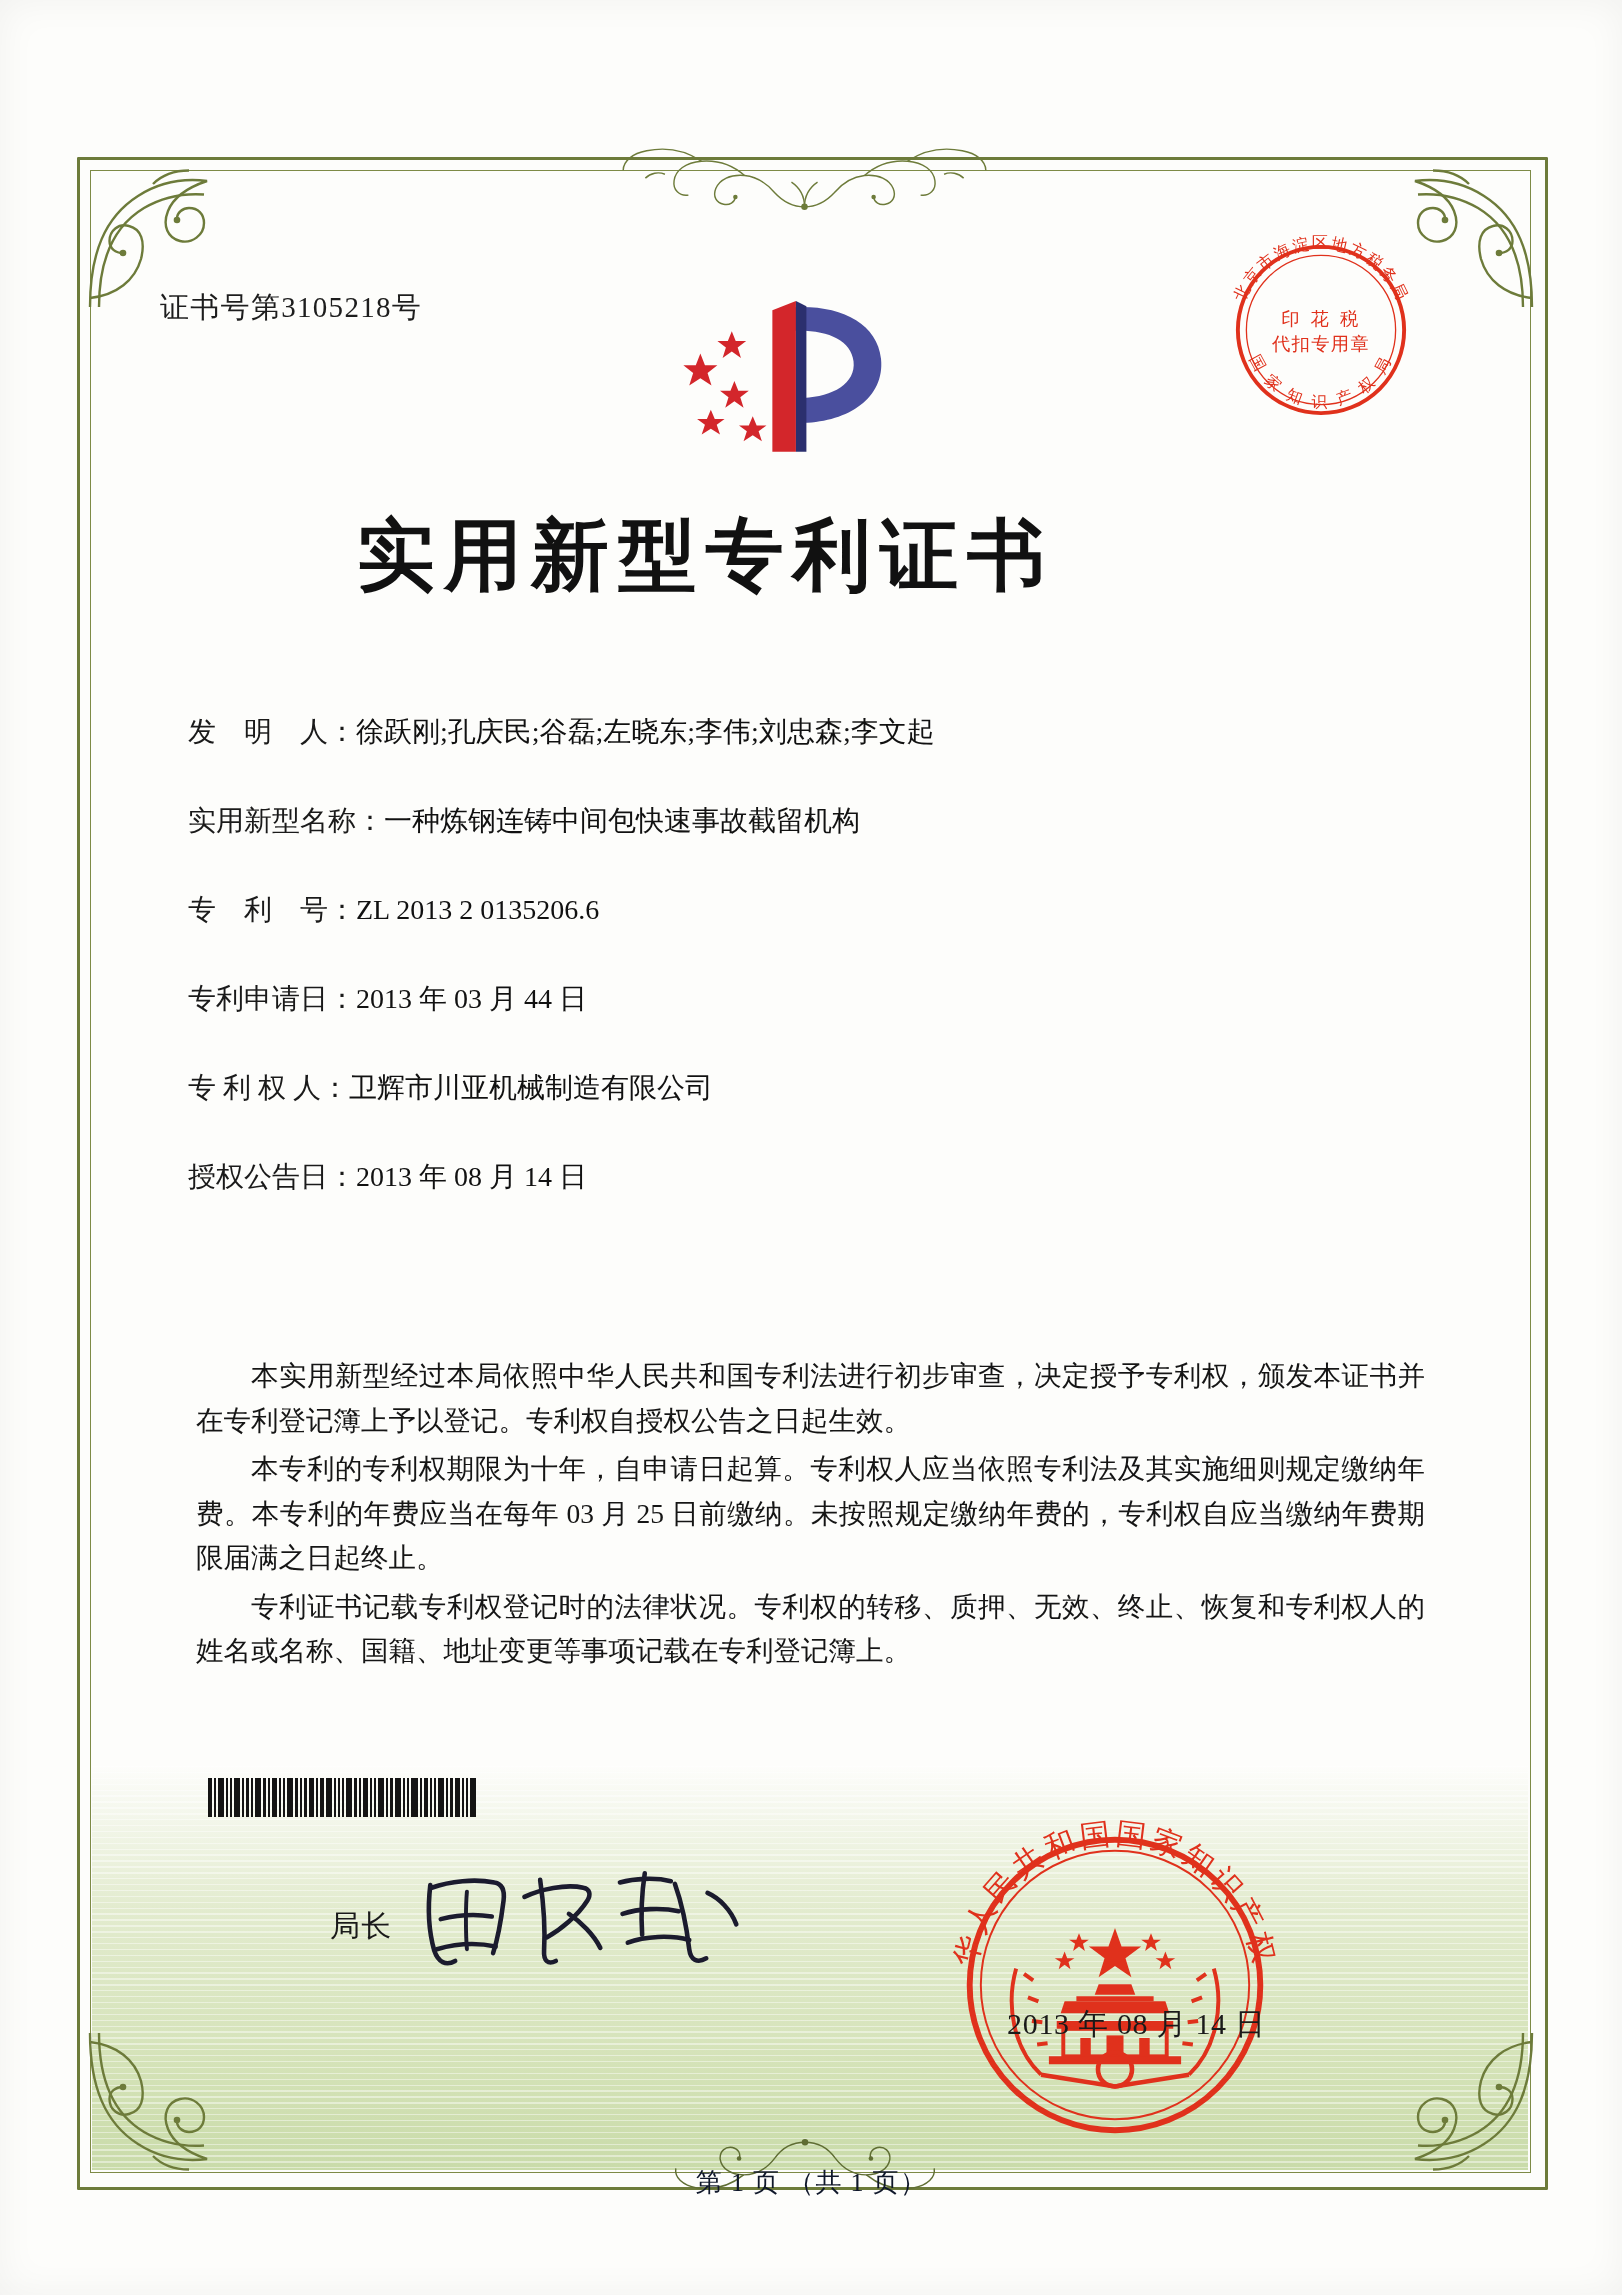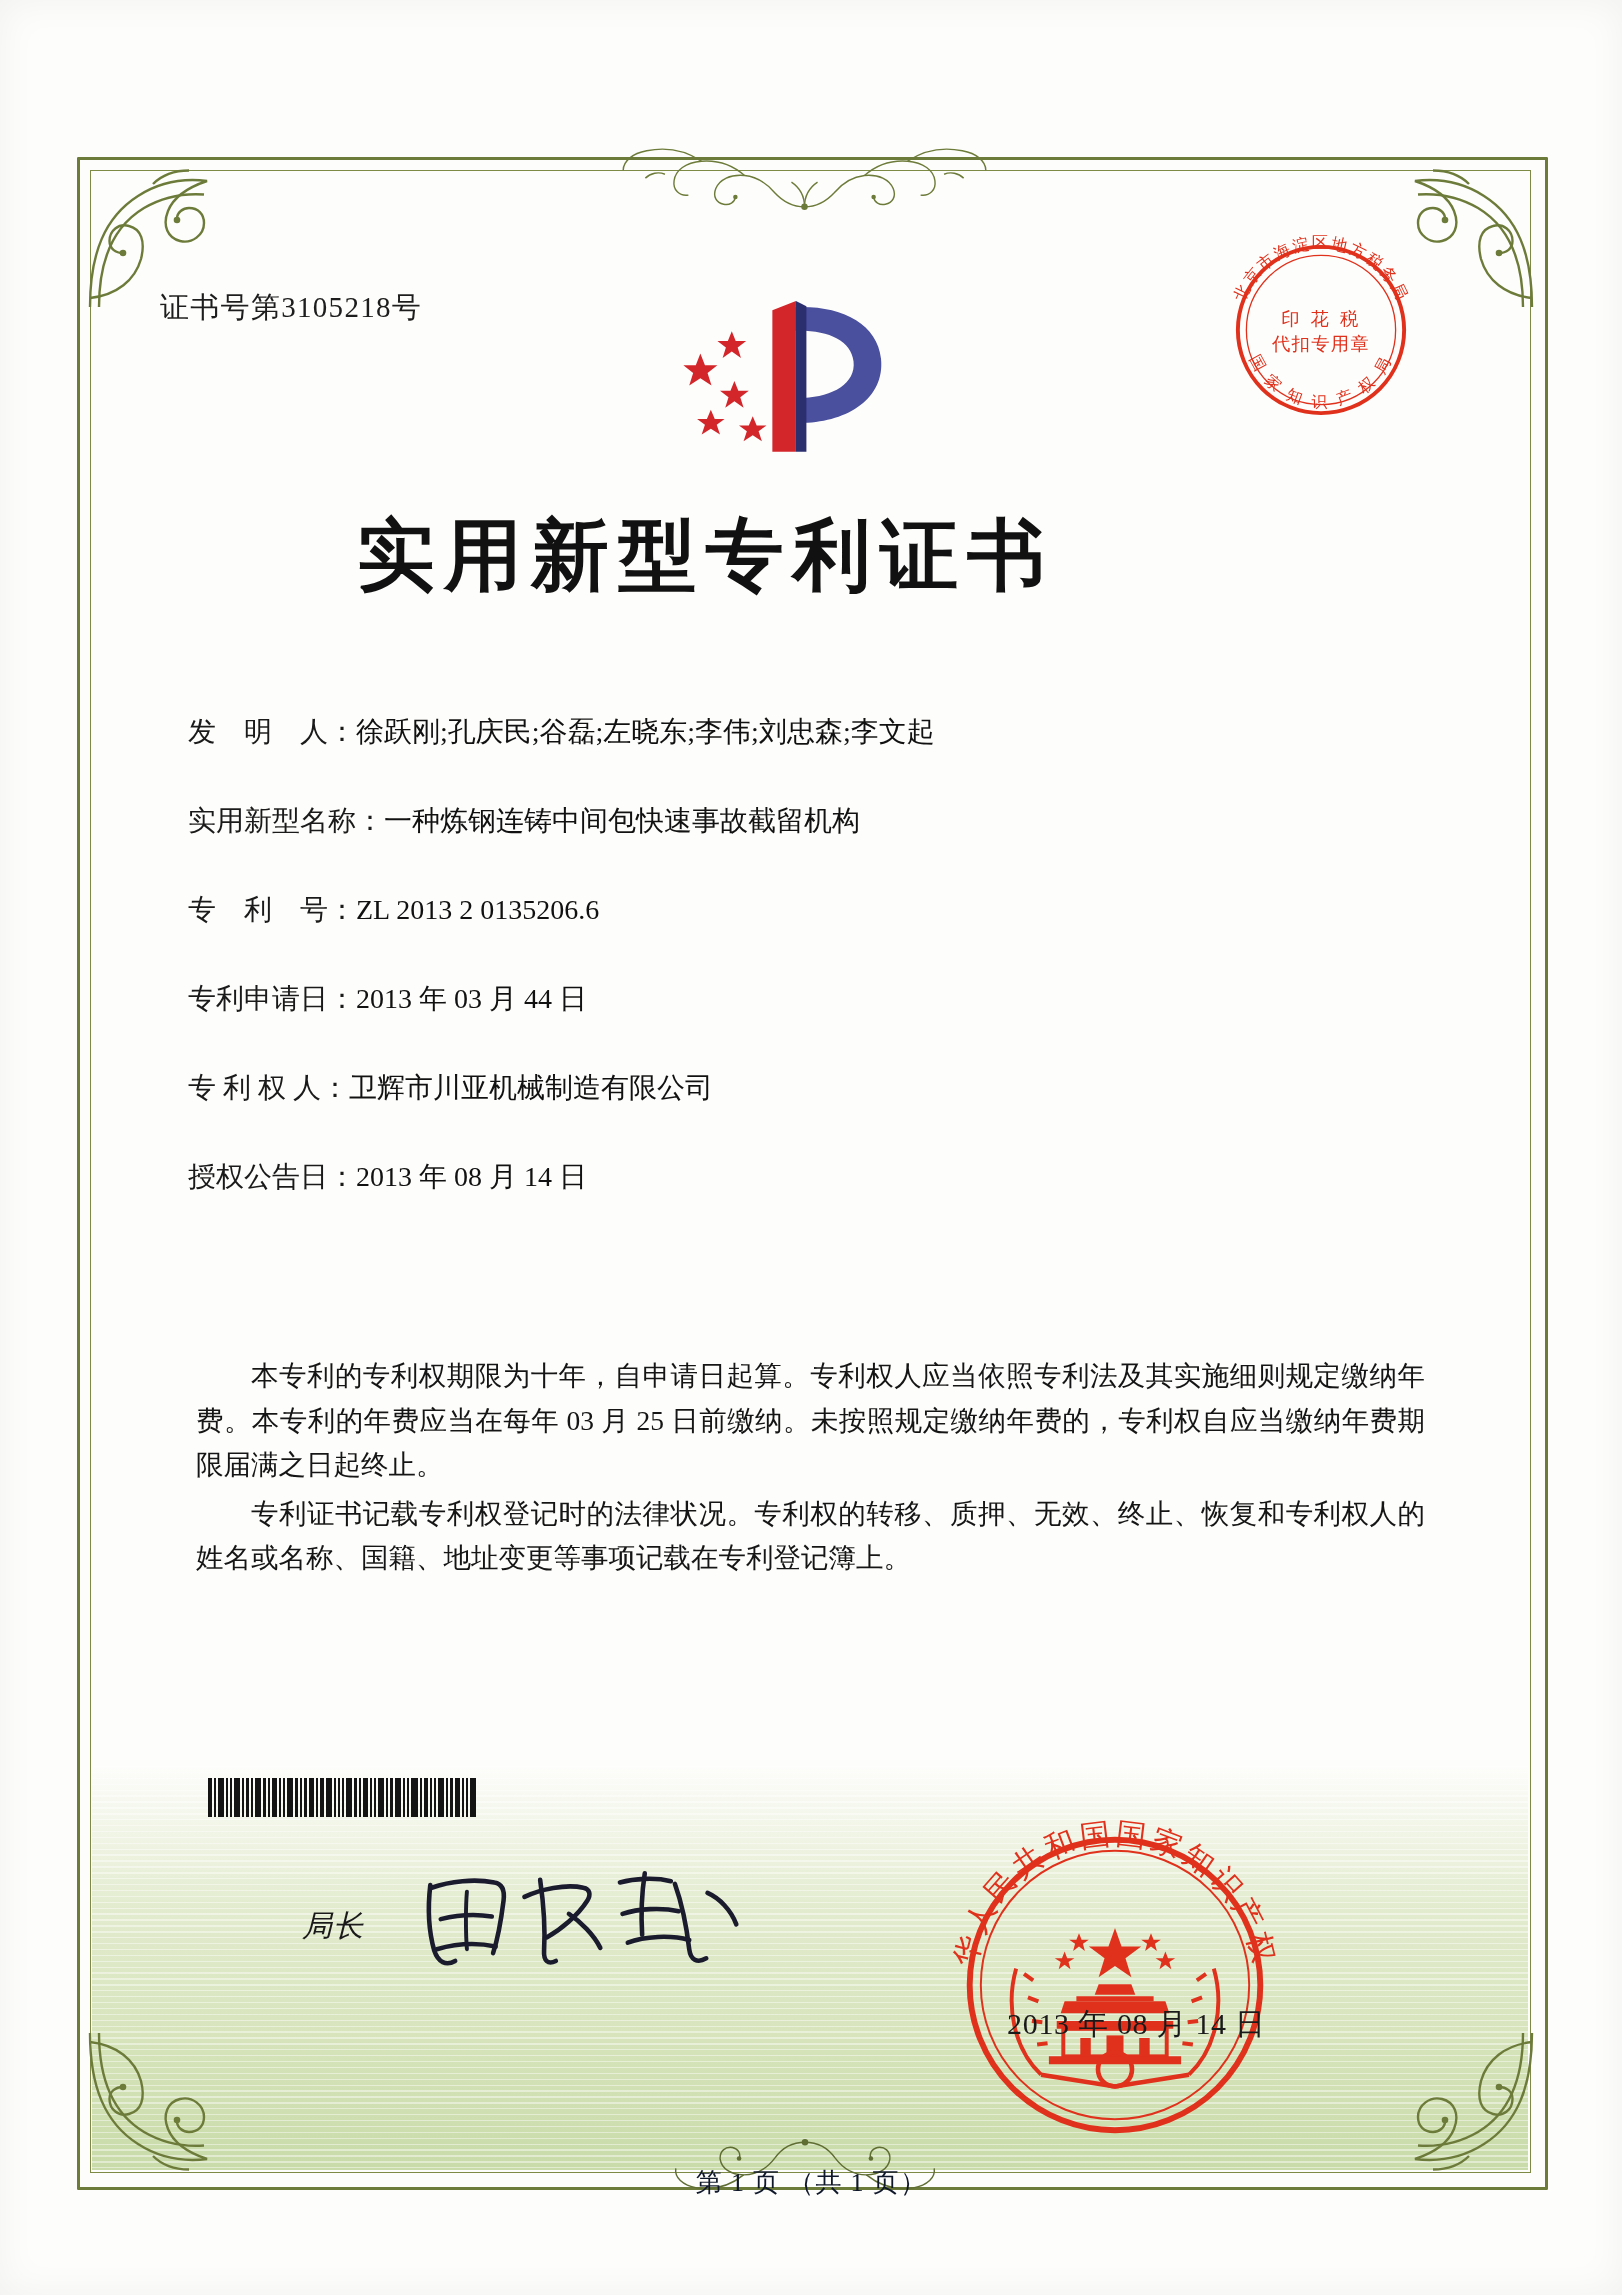--- a/index.html
+++ b/index.html
@@ -193,26 +193,25 @@
     width: 419px;
     height: 39px;
     display: flex;
     align-items: stretch;
   }
   .barcode .bar { background: #141414; margin-right: 2px; }
 
   
   .director-label {
     position: absolute;
-    left: 302px;
+    left: 330px;
     top: 1906px;
     font-size: 30px;
     color: #1a1a1a;
     letter-spacing: 1.3px;
-    font-style: italic;
   }
   .signature {
     position: absolute;
     left: 412px;
     top: 1851px;
     width: 340px;
     height: 131px;
   }
   .signature svg { width: 100%; height: 100%; display: block; }
 
@@ -390,20 +389,21 @@
       <span class="label">专 利 权 人：</span>
       <span class="value">卫辉市川亚机械制造有限公司</span>
     </div>
     <div class="field-row">
       <span class="label">授权公告日：</span>
       <span class="value">2013 年 08 月 14 日</span>
     </div>
   </div>
 
   <div class="body-text">
+    <p>本实用新型经过本局依照中华人民共和国专利法进行初步审查，决定授予专利权，颁发本证书并在专利登记簿上予以登记。专利权自授权公告之日起生效。</p>
     <p>本专利的专利权期限为十年，自申请日起算。专利权人应当依照专利法及其实施细则规定缴纳年费。本专利的年费应当在每年 03 月 25 日前缴纳。未按照规定缴纳年费的，专利权自应当缴纳年费期限届满之日起终止。</p>
     <p>专利证书记载专利权登记时的法律状况。专利权的转移、质押、无效、终止、恢复和专利权人的姓名或名称、国籍、地址变更等事项记载在专利登记簿上。</p>
   </div>
 
   <div class="barcode" id="barcode">
       <div class="bar" style="width: 3.9px;"></div>
       <div class="bar" style="width: 2px;"></div>
       <div class="bar" style="width: 5.9px;"></div>
       <div class="bar" style="width: 2px;"></div>
       <div class="bar" style="width: 2.6px;"></div>

